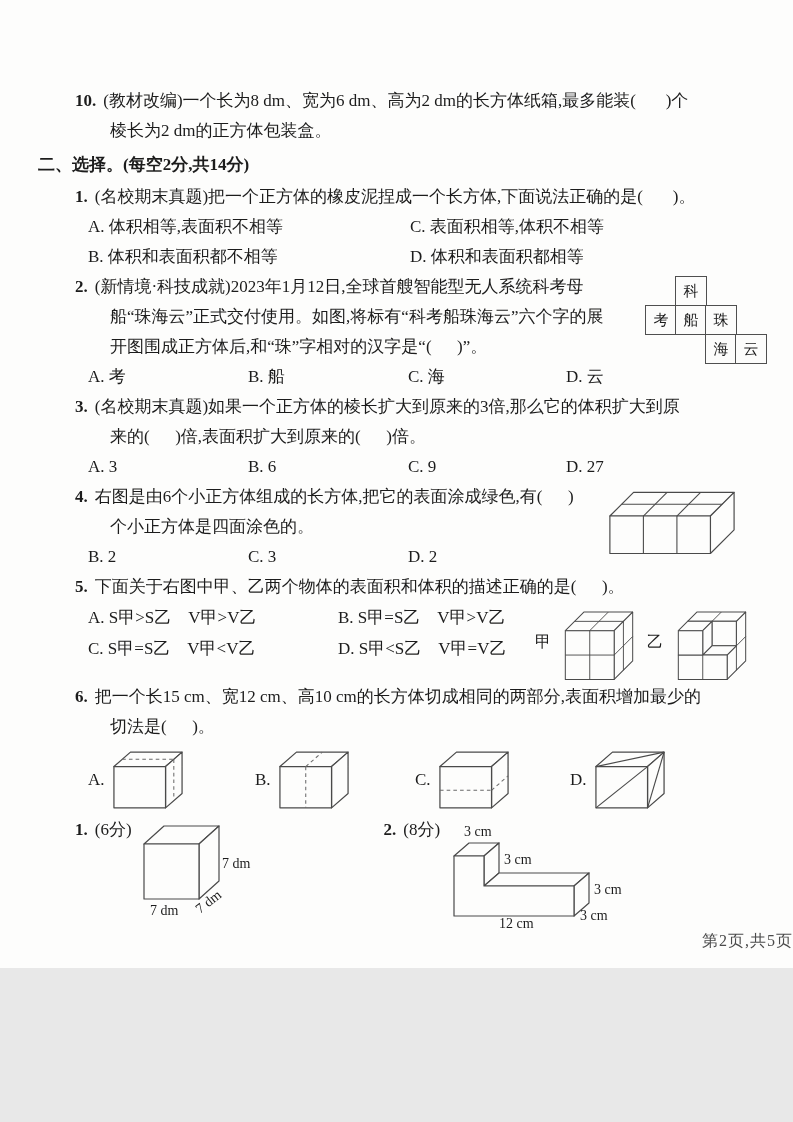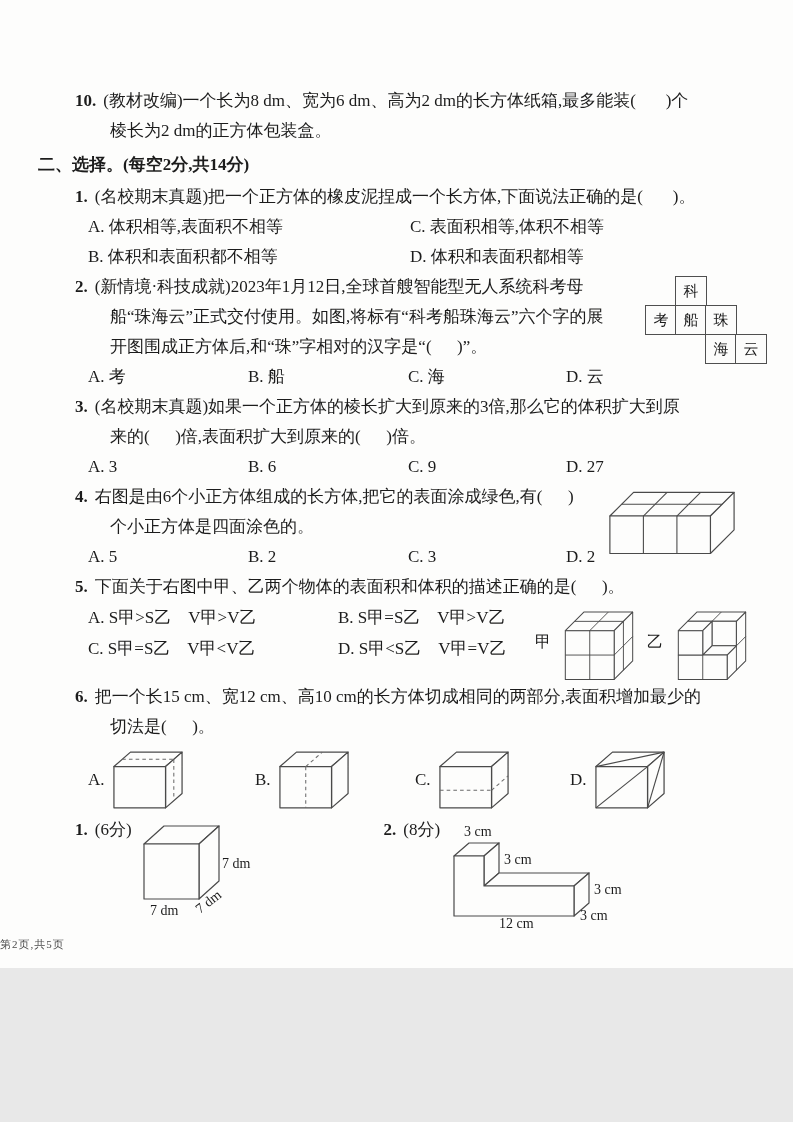--- a/index.html
+++ b/index.html
@@ -35,21 +35,21 @@
   .q5figs{display:flex;align-items:center;gap:6px;margin-top:0px;}
   .figlabel{font-size:16px;padding:0 2px;}
   .q6row{display:grid;grid-template-columns:167px 160px 155px auto;padding-left:13px;margin-top:6px;}
   .q6cell{display:flex;align-items:center;gap:4px;}
   .calcrow{display:flex;align-items:flex-start;padding-left:15px;margin-top:4px;}
   .calcitem{display:flex;align-items:flex-start;gap:4px;}
   .calcitem .line{line-height:28px;}
   .calc2{margin-left:116px;}
   .footer{
     position:absolute;bottom:16px;left:0;width:100%;
-    text-align:left;font-size:11px;color:#4b4b4b;letter-spacing:1px;
+    text-align:right;font-size:16px;color:#4b4b4b;letter-spacing:1px;
   }
   svg{display:block;}
   svg text{font-family:"Liberation Serif","DejaVu Serif",serif;font-size:14px;fill:#1c1c1c;}
   .geo{stroke:#4a4a4a;stroke-width:1.2;fill:#fdfdfc;stroke-linejoin:round;}
   .geo-line{stroke:#4a4a4a;stroke-width:1.1;fill:none;}
   .cutline{stroke:#6a6a6a;stroke-width:1;fill:none;stroke-dasharray:3.5,3;}
 </style>
 </head>
 <body>
 
@@ -100,21 +100,20 @@
       <span>B. 6</span>
       <span>C. 9</span>
       <span>D. 27</span>
     </div>
   </div>
 
   <div class="q">
     <div class="line"><span class="qnum">4.</span><span>右图是由6个小正方体组成的长方体,把它的表面涂成绿色,有(      )</span></div>
     <div class="line cont">个小正方体是四面涂色的。</div>
     <div class="opts opts4">
-      <span>A. 5</span>
       <span>B. 2</span>
       <span>C. 3</span>
       <span>D. 2</span>
     </div>
     <div class="q4fig">
       <svg width="138" height="80" viewBox="0 0 140 80">
         <polygon class="geo" points="8,38 32,14 134,14 110,38"></polygon>
         <polygon class="geo" points="110,38 134,14 134,52 110,76"></polygon>
         <rect class="geo" x="8" y="38" width="102" height="38"></rect>
         <line class="geo-line" x1="42" y1="38" x2="42" y2="76"></line>

